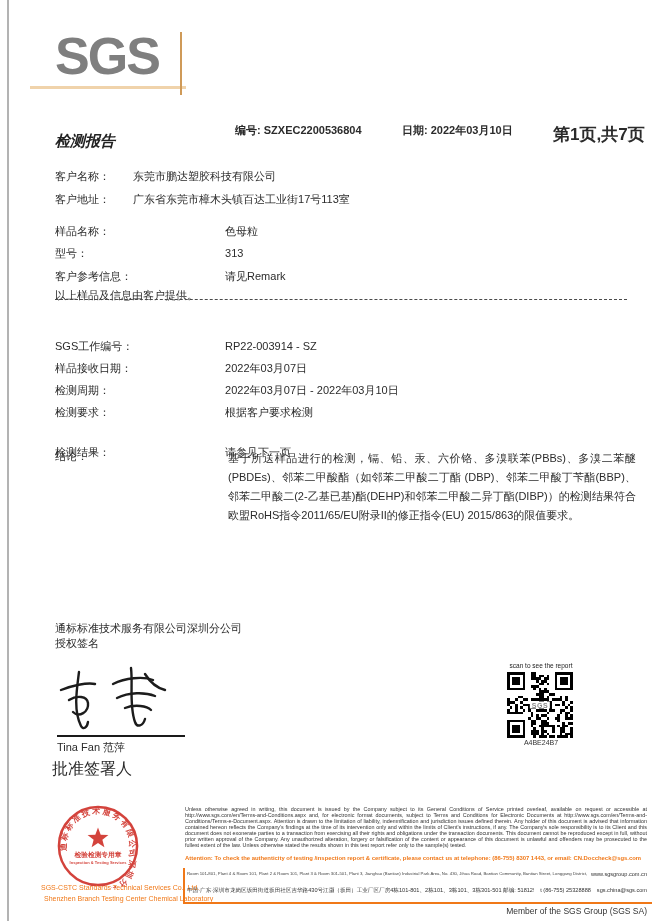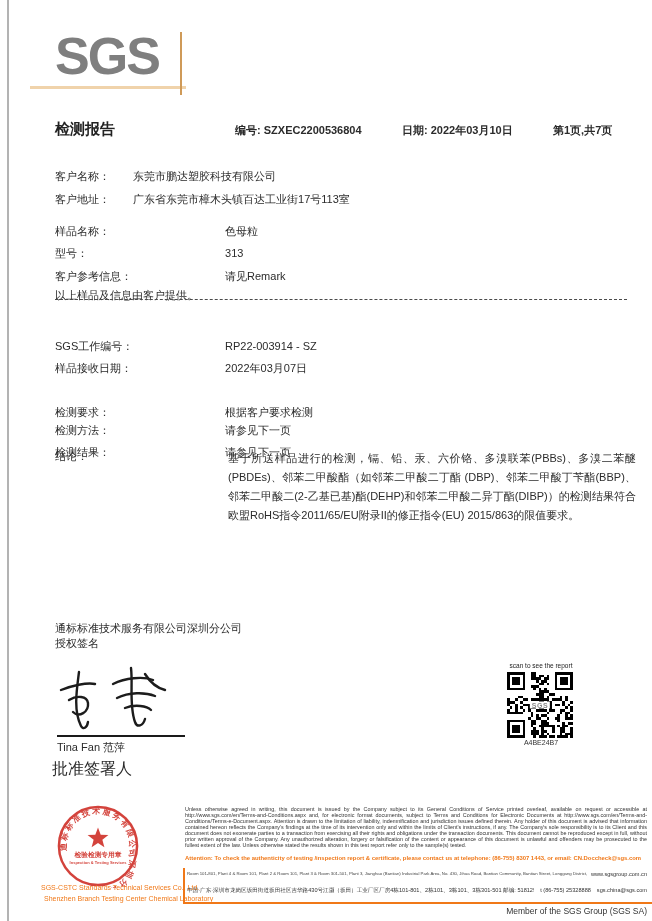--- a/index.html
+++ b/index.html
@@ -11,24 +11,24 @@
   }
   .scan-edge { position:absolute; left:7px; top:0; width:2px; height:921px; background:#b3b3b3; }
 
   
   .logo-wrap { position:absolute; left:55px; top:30px; }
   .logo-text { font-size:52px; font-weight:bold; color:#7f7f7f; letter-spacing:-2px; line-height:1; font-family:"Liberation Sans",sans-serif; }
   .logo-hline { position:absolute; left:30px; top:86px; width:156px; height:3px; background:#f0d3ab; }
   .logo-vline { position:absolute; left:180px; top:32px; width:2px; height:63px; background:#cf9a58; }
 
   
-  .hdr-title { position:absolute; left:55px; top:120px; font-size:15px; font-weight:bold; color:#222; }
+  .hdr-title { position:absolute; left:55px; top:132px; font-size:15px; font-weight:bold; color:#222;font-style:italic; }
   .hdr-no    { position:absolute; left:235px; top:123px; font-size:11px; font-weight:bold; }
   .hdr-date  { position:absolute; left:402px; top:123px; font-size:11px; font-weight:bold; }
-  .hdr-page  { position:absolute; left:553px; top:123px; font-size:11px; font-weight:bold; }
+  .hdr-page  { position:absolute; left:553px; top:123px; font-size:17px; font-weight:bold; }
 
   .row { position:absolute; left:55px; font-size:11px; line-height:15px; white-space:nowrap;margin-top:12px; }
   .row .lbl { display:inline-block; }
   .row2col .lbl { display:inline-block; width:167px; }
 
   .dashline { position:absolute; left:55px; top:299px; width:572px; border-top:1.5px dashed #4a4a4a; }
 
   .concl-lbl { position:absolute; left:55px; top:449px; font-size:11px; }
   .concl-txt { position:absolute; left:228px; top:449px; width:408px; font-size:11px; line-height:19px; text-align:justify; }
 
@@ -111,27 +111,27 @@
   <div class="dashline"></div>
 
   <div class="row row2col" style="top:327px">
     <span class="lbl">SGS工作编号：</span>
     <span>RP22-003914 - SZ</span>
   </div>
   <div class="row row2col" style="top:349px">
     <span class="lbl">样品接收日期：</span>
     <span>2022年03月07日</span>
   </div>
+  <div class="row row2col" style="top:371px">
+    <span class="lbl">检测周期：</span>
+    <span>2022年03月07日 - 2022年03月10日</span>
+  </div>
   <div class="row row2col" style="top:393px">
     <span class="lbl">检测要求：</span>
     <span>根据客户要求检测</span>
-  </div>
-  <div class="row row2col" style="top:411px">
-    <span class="lbl">检测方法：</span>
-    <span>请参见下一页</span>
   </div>
   <div class="row row2col" style="top:433px">
     <span class="lbl">检测结果：</span>
     <span>请参见下一页</span>
   </div>
 
   <div class="concl-lbl">结论：</div>
   <div class="concl-txt">基于所送样品进行的检测，镉、铅、汞、六价铬、多溴联苯(PBBs)、多溴二苯醚(PBDEs)、邻苯二甲酸酯（如邻苯二甲酸二丁酯 (DBP)、邻苯二甲酸丁苄酯(BBP)、邻苯二甲酸二(2-乙基已基)酯(DEHP)和邻苯二甲酸二异丁酯(DIBP)）的检测结果符合欧盟RoHS指令2011/65/EU附录II的修正指令(EU) 2015/863的限值要求。</div>
 
   <div class="sig-company">通标标准技术服务有限公司深圳分公司</div>

